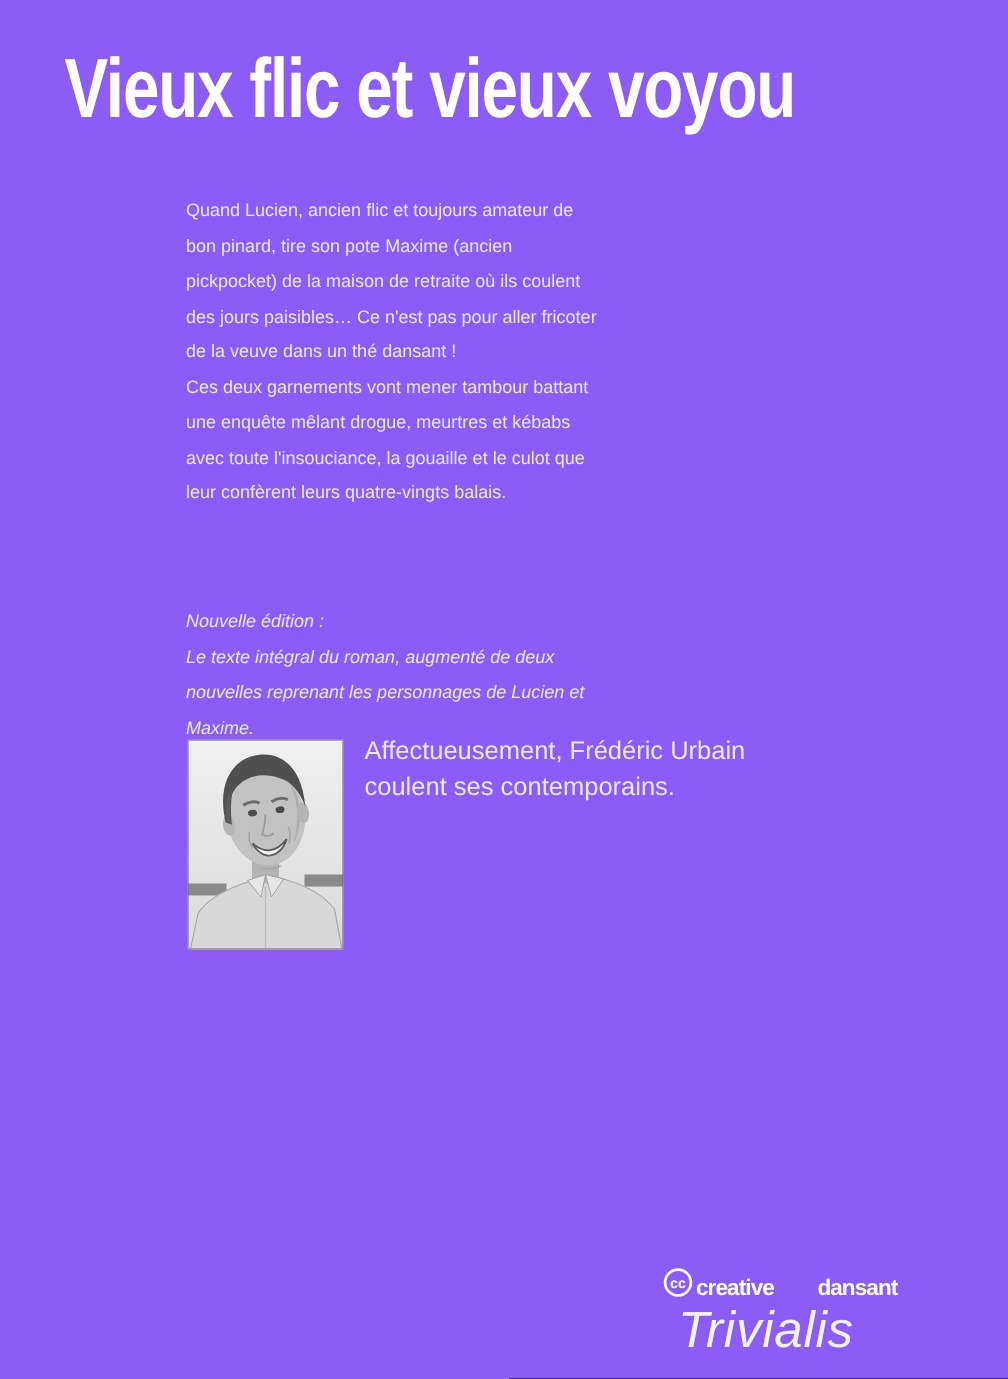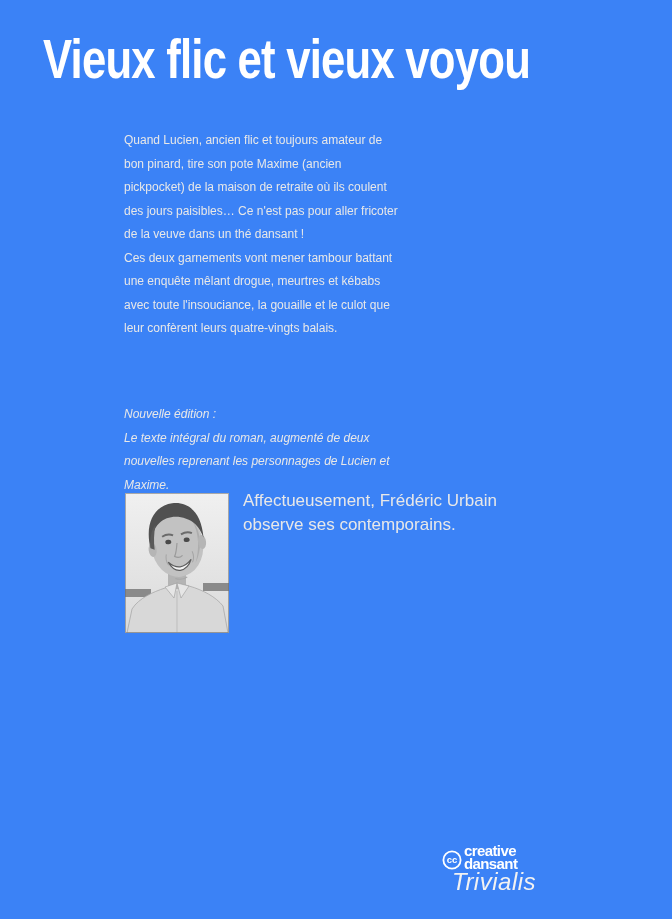--- a/index.html
+++ b/index.html
@@ -1,20 +1,20 @@
 <!DOCTYPE html>
 <html><head>
 <meta charset="utf-8">
 <style>
   html, body { margin: 0; padding: 0; background: #000; }
   .page {
     position: relative;
     width: 672px;
     height: 919px;
-    background: #3b82f6;
+    background: #8b5cf6;
     overflow: hidden;
     font-family: "Liberation Sans", sans-serif;
   }
 
   
   .title {
     position: absolute;
     left: 43px;
     top: 26px;
     margin: 0;
@@ -67,33 +67,33 @@
   .cc-logo {
     position: absolute;
     left: 442px;
     top: 845px;
     display: flex;
     align-items: flex-end;
   }
   .cc-badge { width: 20px; height: 20px; margin-right: 2px; flex: 0 0 auto; }
   .cc-word {
     display: flex;
-    flex-direction: column;
     font-weight: 700;
     color: #ffffff;
     font-size: 15px;
     line-height: 12.5px;
     letter-spacing: -0.6px;
     margin-top: 0;
+    gap: 29px;
   }
   .publisher {
     position: absolute;
     left: 452px;
     top: 868px;
-    font-size: 24px;
+    font-size: 34px;
     font-style: italic;
     color: #f2f2f2;
     letter-spacing: 0.5px;
   }
 </style>
 </head>
 <body>
 
 <div class="page">
 
@@ -146,21 +146,21 @@
         <path d="M66,60 Q68,66 65,71" stroke="#a5a5a5" stroke-width="1" fill="none"></path>
         <path d="M41,68 Q52,80 64,68 Q60,77 52,77.5 Q45,77.5 41,68 Z" fill="#f4f4f4" stroke="#5c5c5c" stroke-width="1.2"></path>
         <path d="M46,85 Q52,88 58,85" stroke="#a8a8a8" stroke-width="1" fill="none"></path>
       </g>
       <rect x="0.5" y="0.5" width="103" height="139" fill="none" stroke="#6e6e6e" stroke-width="1" opacity="0.55"></rect>
     </svg>
   </div>
 
   <div class="author-bio">
     <p>Affectueusement, Frédéric Urbain
-observe ses contemporains.</p>
+coulent ses contemporains.</p>
   </div>
 
   <div class="cc-logo">
     <svg class="cc-badge" viewBox="0 0 20 20">
       <circle cx="10" cy="10" r="8.6" fill="none" stroke="#ffffff" stroke-width="1.8"></circle>
       <text x="10" y="13.4" text-anchor="middle" font-size="9.5" font-weight="bold" fill="#ffffff" font-family="Liberation Sans, sans-serif">cc</text>
     </svg>
     <div class="cc-word">
       <span>creative</span>
       <span>dansant</span>

